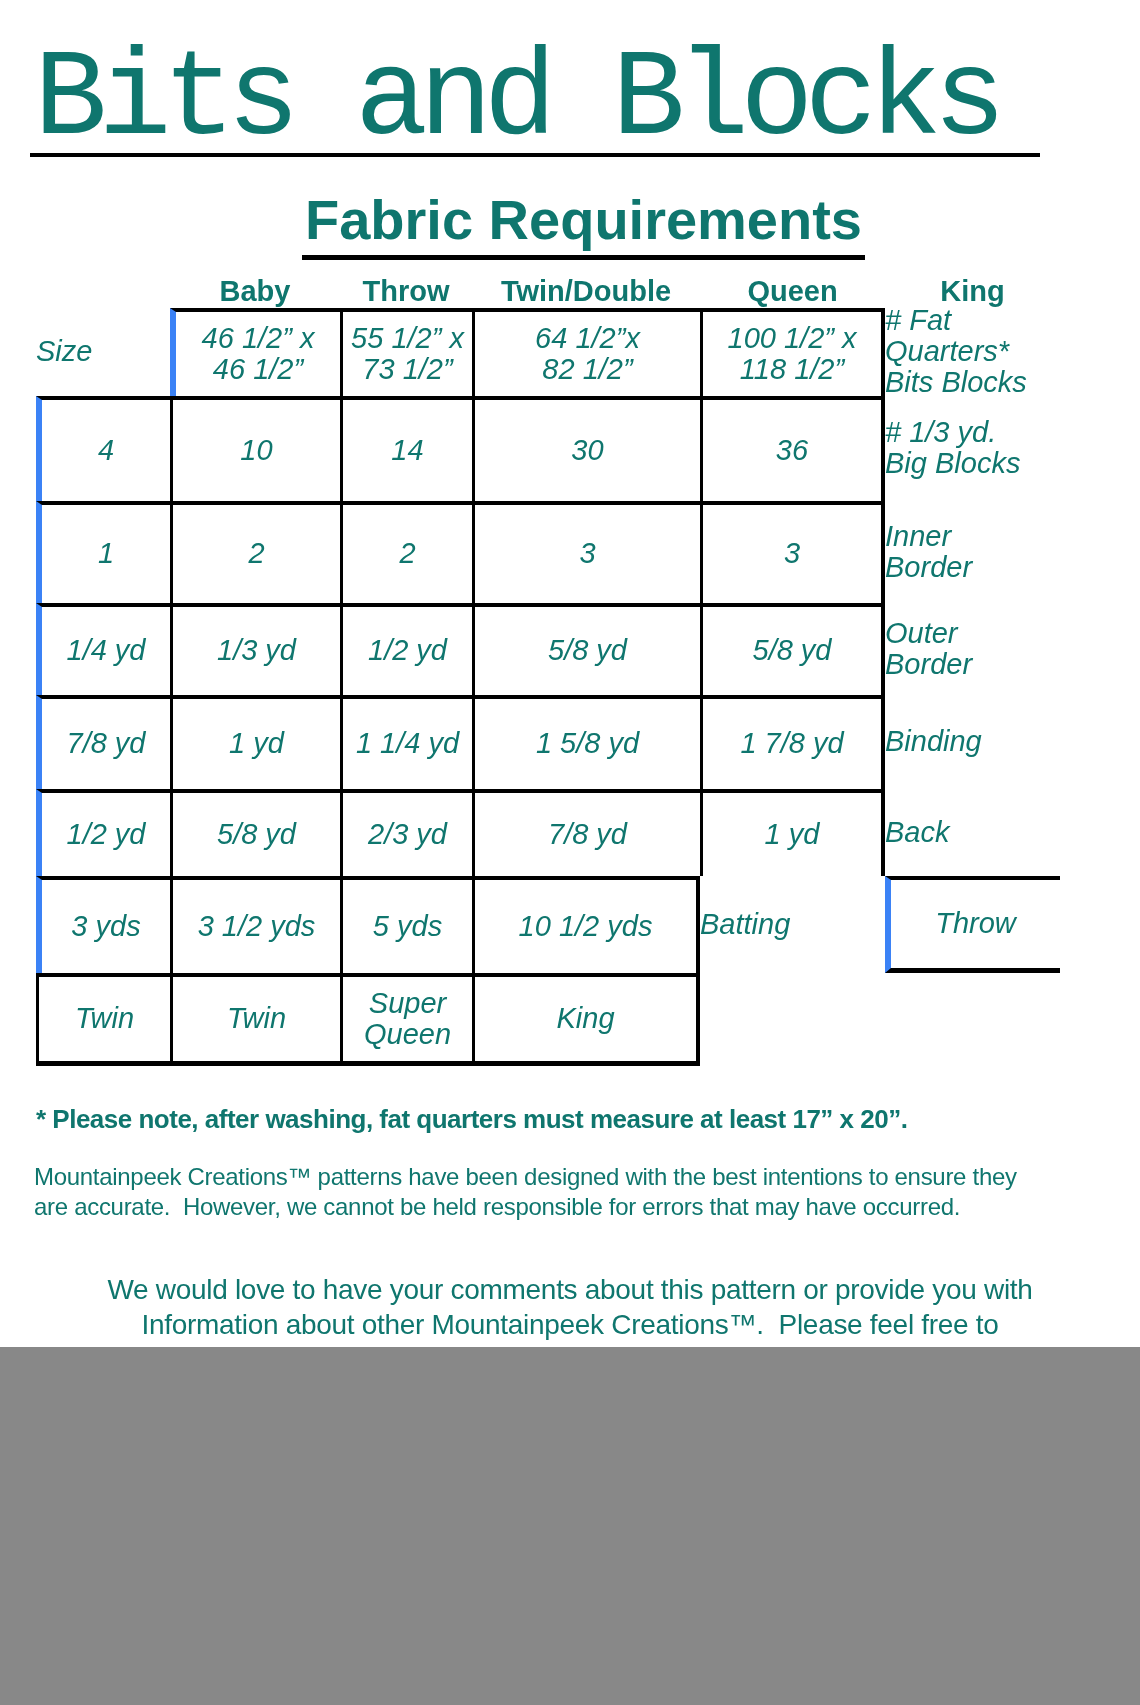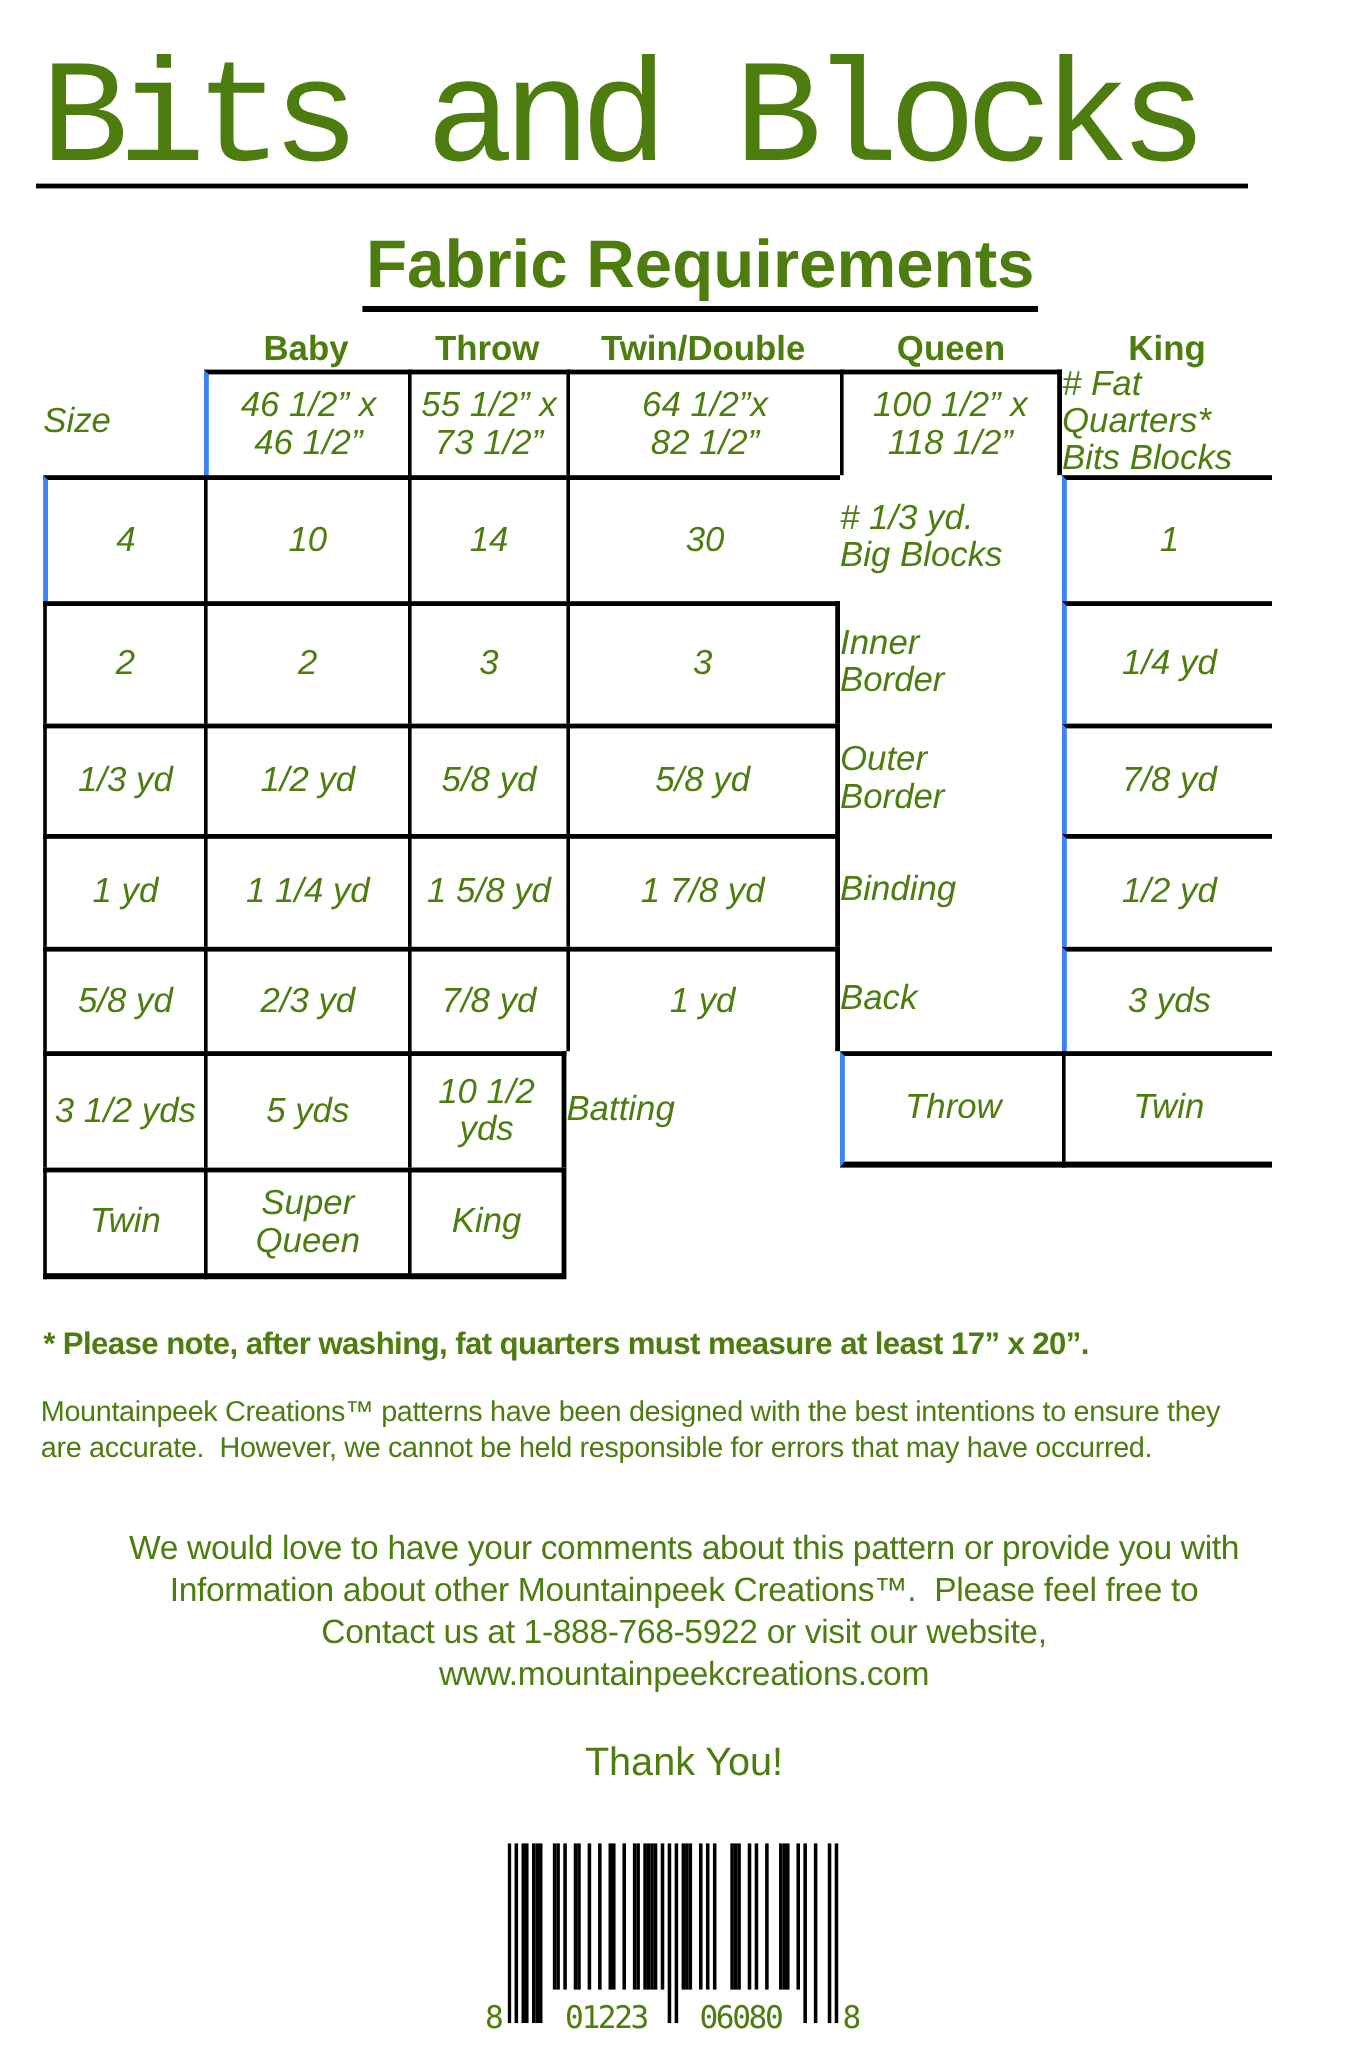--- a/index.html
+++ b/index.html
@@ -1,18 +1,18 @@
 <!DOCTYPE html>
 <html><head>
 <meta charset="utf-8">
 <style>
   html,body { margin:0; padding:0; background:#888; }
   .page {
-    position:relative; width:1140px; height:1705px;
-    margin:0 auto; background:#ffffff; color:#4d7c0f;
+    position:relative; width:1140px; height:1347px;
+    margin:0 auto; background:#ffffff; color:#0f766e;
     font-family:"Liberation Sans", sans-serif;
     overflow:hidden;
   }
   .title {
     font-family:"Liberation Mono", monospace;
     font-weight:normal; font-size:122px; line-height:1;
     letter-spacing:-9px; margin:40px 0 0 34px; white-space:pre;
   }
   .title-underline {
     height:4px; background:#000; width:1010px; margin:-9px 0 0 30px;
@@ -36,21 +36,21 @@
   .lab {
     display:flex; align-items:center; justify-content:flex-start;
     font-size:29px; line-height:31px; white-space:pre; overflow:visible;
   }
   .cell {
     display:flex; align-items:center; justify-content:center; text-align:center;
     font-size:29px; line-height:31px; white-space:pre-line;
     border-left:3px solid #000; border-top:4px solid #000;
     box-sizing:border-box;
   }
-  .cell.c1 { border-left:4px solid #3b82f6; }
+  .cell.c1 { border-left:6px solid #3b82f6; }
   .cell.c5 { border-right:4px solid #000; }
   .cell.rlast { border-bottom:5px solid #000; }
   .note {
     margin:36px 0 0 36px; font-size:26px; font-weight:bold;
     letter-spacing:-0.5px; line-height:34px; white-space:pre;
   }
   .disclaimer {
     margin:26px 0 0 34px; font-size:24px; line-height:30px;
     letter-spacing:-0.3px; white-space:pre-wrap;
   }
@@ -102,20 +102,21 @@
     <div class="cell c5">100 1/2” x
 118 1/2”</div>
 
     <div class="lab"># Fat
 Quarters*
 Bits Blocks</div>
     <div class="cell c1">4</div>
     <div class="cell">10</div>
     <div class="cell">14</div>
     <div class="cell">30</div>
+    <div class="cell c5">36</div>
 
     <div class="lab"># 1/3 yd.
 Big Blocks</div>
     <div class="cell c1">1</div>
     <div class="cell">2</div>
     <div class="cell">2</div>
     <div class="cell">3</div>
     <div class="cell c5">3</div>
 
     <div class="lab">Inner

